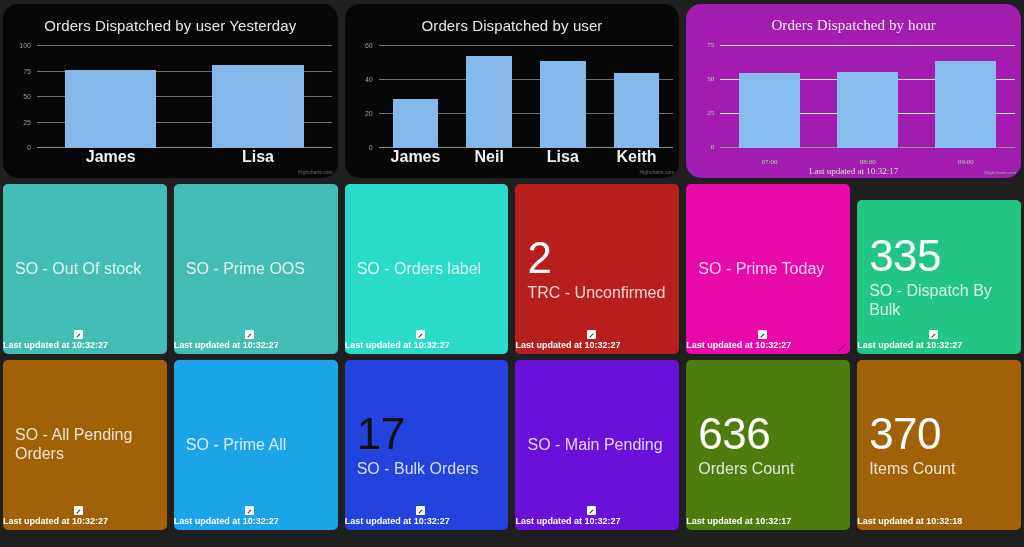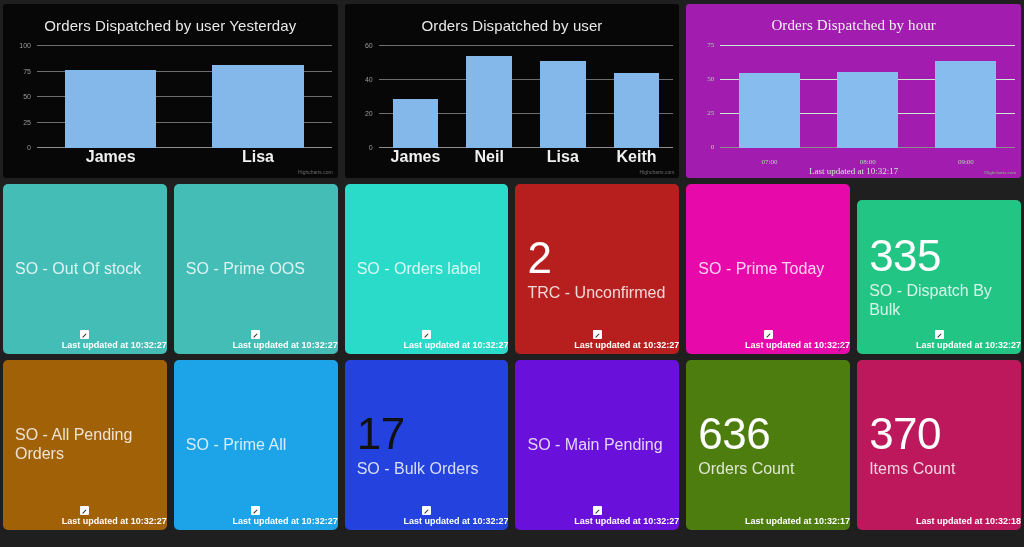--- a/index.html
+++ b/index.html
@@ -17,21 +17,21 @@
     padding: 4px 3px 4px 3px;
     background: #1f1f1f;
   }
   .row { display: flex; gap: 7px; width: 100%; }
   .row-charts { height: 174px; }
   .row-tiles { height: 170px; }
 
   
   .chart-widget {
     position: relative;
-    border-radius: 3px;
+    border-radius: 15px;
     overflow: hidden;
     flex: 1 1 0;
   }
   .chart-widget.dark { background: #070707; }
   .chart-widget.green { background: #a21caf; font-family: Liberation Serif, serif; }
   .chart-title {
     text-align: center;
     font-size: 15px;
     font-weight: 400;
     color: #e8e8e8;
@@ -111,22 +111,22 @@
   }
   .tile .value.dark-num { color: #111111; }
   .tile .label {
     font-size: 16px;
     font-weight: 300;
     color: rgba(255,255,255,.82);
     line-height: 1.18;
   }
   .tile-footer {
     position: absolute;
-    left: 0; right: 0; bottom: 4px;
-    text-align: right;
+    left: 0; right: 12px; bottom: 4px;
+    text-align: left;
   }
   .edit-icon {
     display: block;
     width: 9px; height: 9px;
     margin: 0 auto 1px auto;
     background: #ffffff;
     border-radius: 1px;
     position: relative;
   }
   .edit-icon::after {
@@ -348,21 +348,21 @@
           <div class="updated">Last updated at 10:32:27</div>
         </div>
       </div>
       <div class="tile" style="background: #4d7c0f;">
         <div class="value">636</div>
         <div class="label">Orders Count</div>
         <div class="tile-footer">
           <div class="updated">Last updated at 10:32:17</div>
         </div>
       </div>
-      <div class="tile" style="background: #be185d;">
+      <div class="tile" style="background: #a16207;">
         <div class="value">370</div>
         <div class="label">Items Count</div>
         <div class="tile-footer">
           <div class="updated">Last updated at 10:32:18</div>
         </div>
       </div>
     </div>
 
 </div>
 

